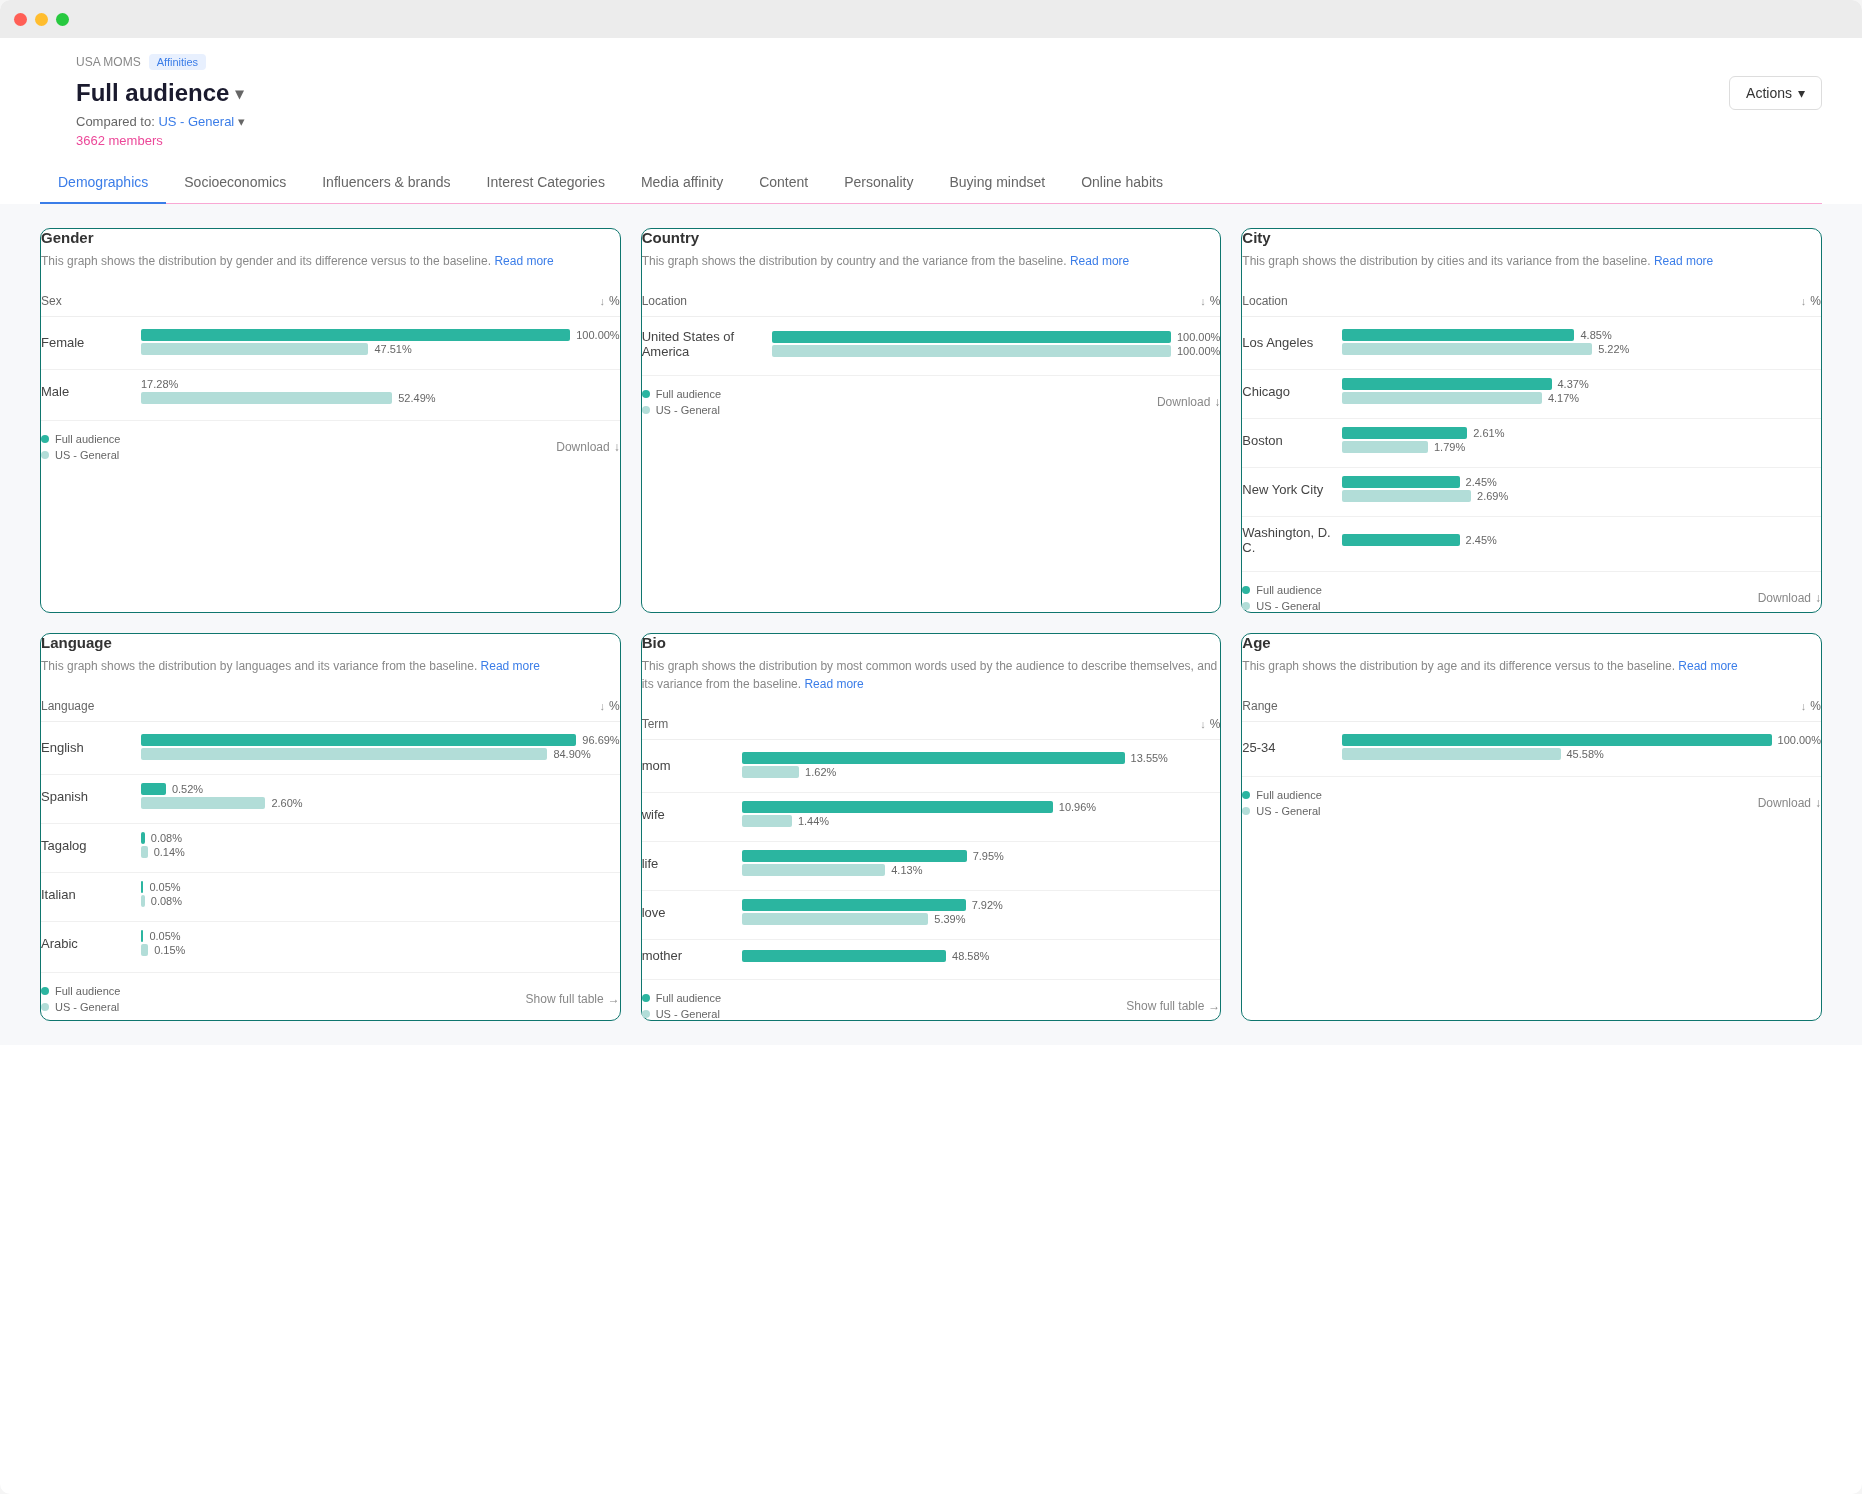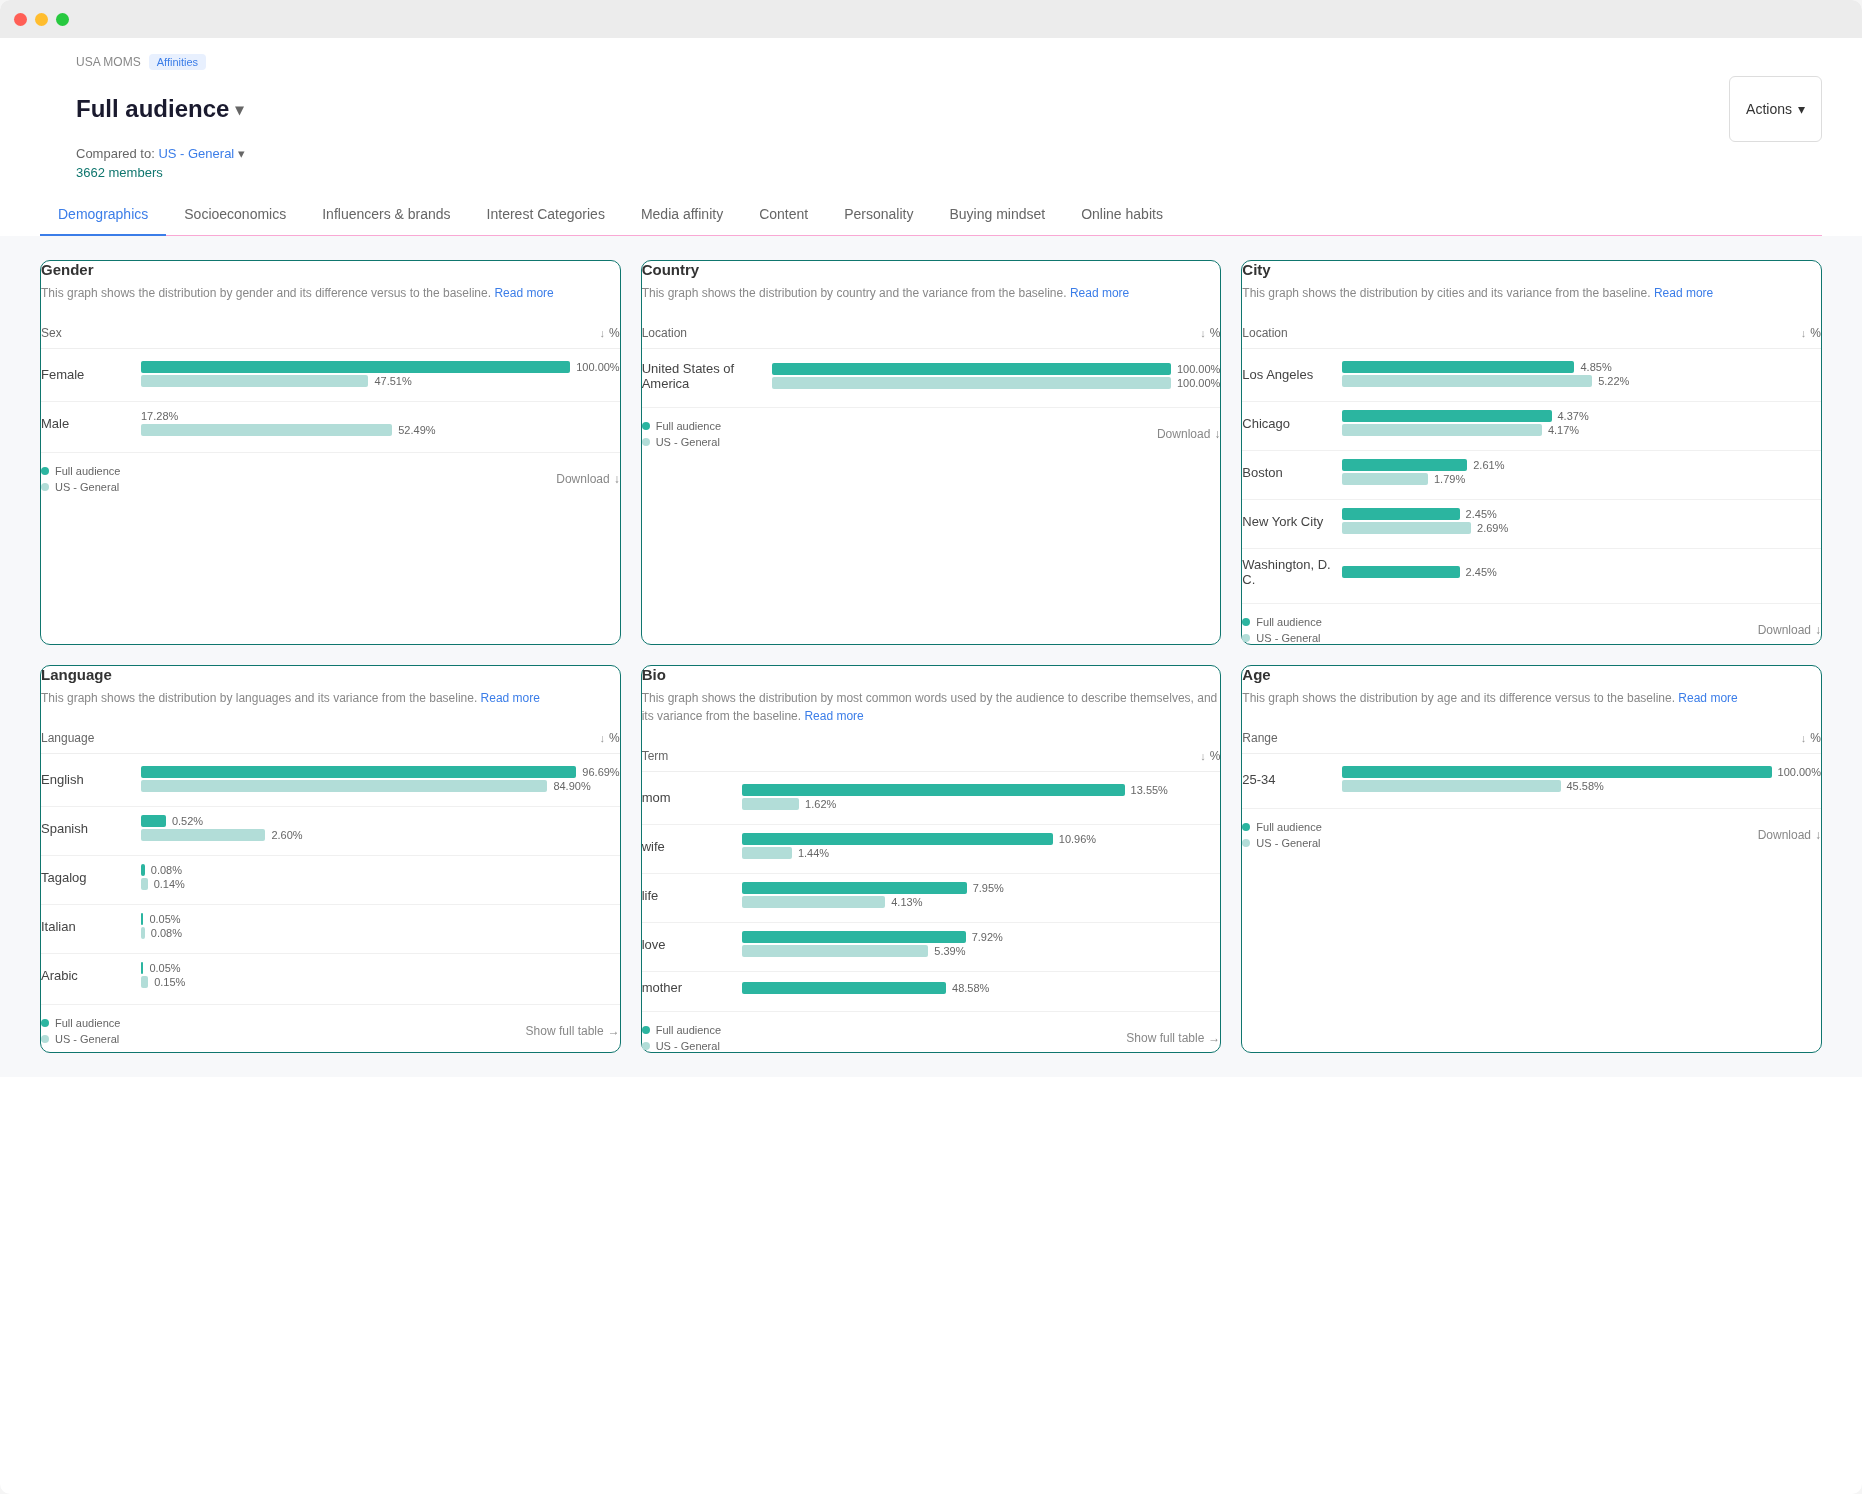--- a/index.html
+++ b/index.html
@@ -13,22 +13,22 @@
     .dot-green { background: #27c93f; }
     
     .header { padding: 16px 40px 0; background: #fff; margin-left: 36px; }
     .audience-label { font-size: 12px; color: #888; display: flex; align-items: center; gap: 8px; margin-bottom: 6px; }
     .badge { background: #e8f0fe; color: #3b7de8; padding: 2px 8px; border-radius: 4px; font-size: 11px; font-weight: 500; }
     .audience-title-row { display: flex; align-items: center; justify-content: space-between; }
     .audience-title { font-size: 24px; font-weight: 600; color: #1a1a2e; display: flex; align-items: center; gap: 6px; }
     .audience-title .arrow { font-size: 16px; color: #666; }
     .compared-row { font-size: 13px; color: #666; margin-top: 4px; }
     .compared-row a { color: #3b7de8; text-decoration: none; }
-    .members { font-size: 13px; color: #0f766e; margin-top: 4px; margin-bottom: 14px; }
-    .actions-btn { background: #fff; border: 1px solid #ddd; border-radius: 6px; padding: 24px 16px; font-size: 14px; cursor: pointer; display: flex; align-items: flex-end; gap: 6px; color: #333; }
+    .members { font-size: 13px; color: #ec4899; margin-top: 4px; margin-bottom: 14px; }
+    .actions-btn { background: #fff; border: 1px solid #ddd; border-radius: 6px; padding: 8px 16px; font-size: 14px; cursor: pointer; display: flex; align-items: flex-end; gap: 6px; color: #333; }
     
     .tabs { display: flex; border-bottom: 1px solid #f9a8d4; margin: 0 40px; gap: 0; }
     .tab { padding: 12px 18px; font-size: 14px; cursor: pointer; color: #666; border-bottom: 2px solid transparent; margin-bottom: -1px; white-space: nowrap; }
     .tab.active { color: #3b7de8; border-bottom-color: #3b7de8; font-weight: 500; }
     
     .main-content { padding: 24px 40px; background: #f7f8fa; }
     .cards-grid { display: grid; grid-template-columns: repeat(3, 1fr); gap: 20px; }
     
     .card { background: #fff; border-radius: 10px; border: 1px solid #0f766e; }
     .card-title { font-size: 15px; font-weight: 600; color: #333; margin-bottom: 6px; }

